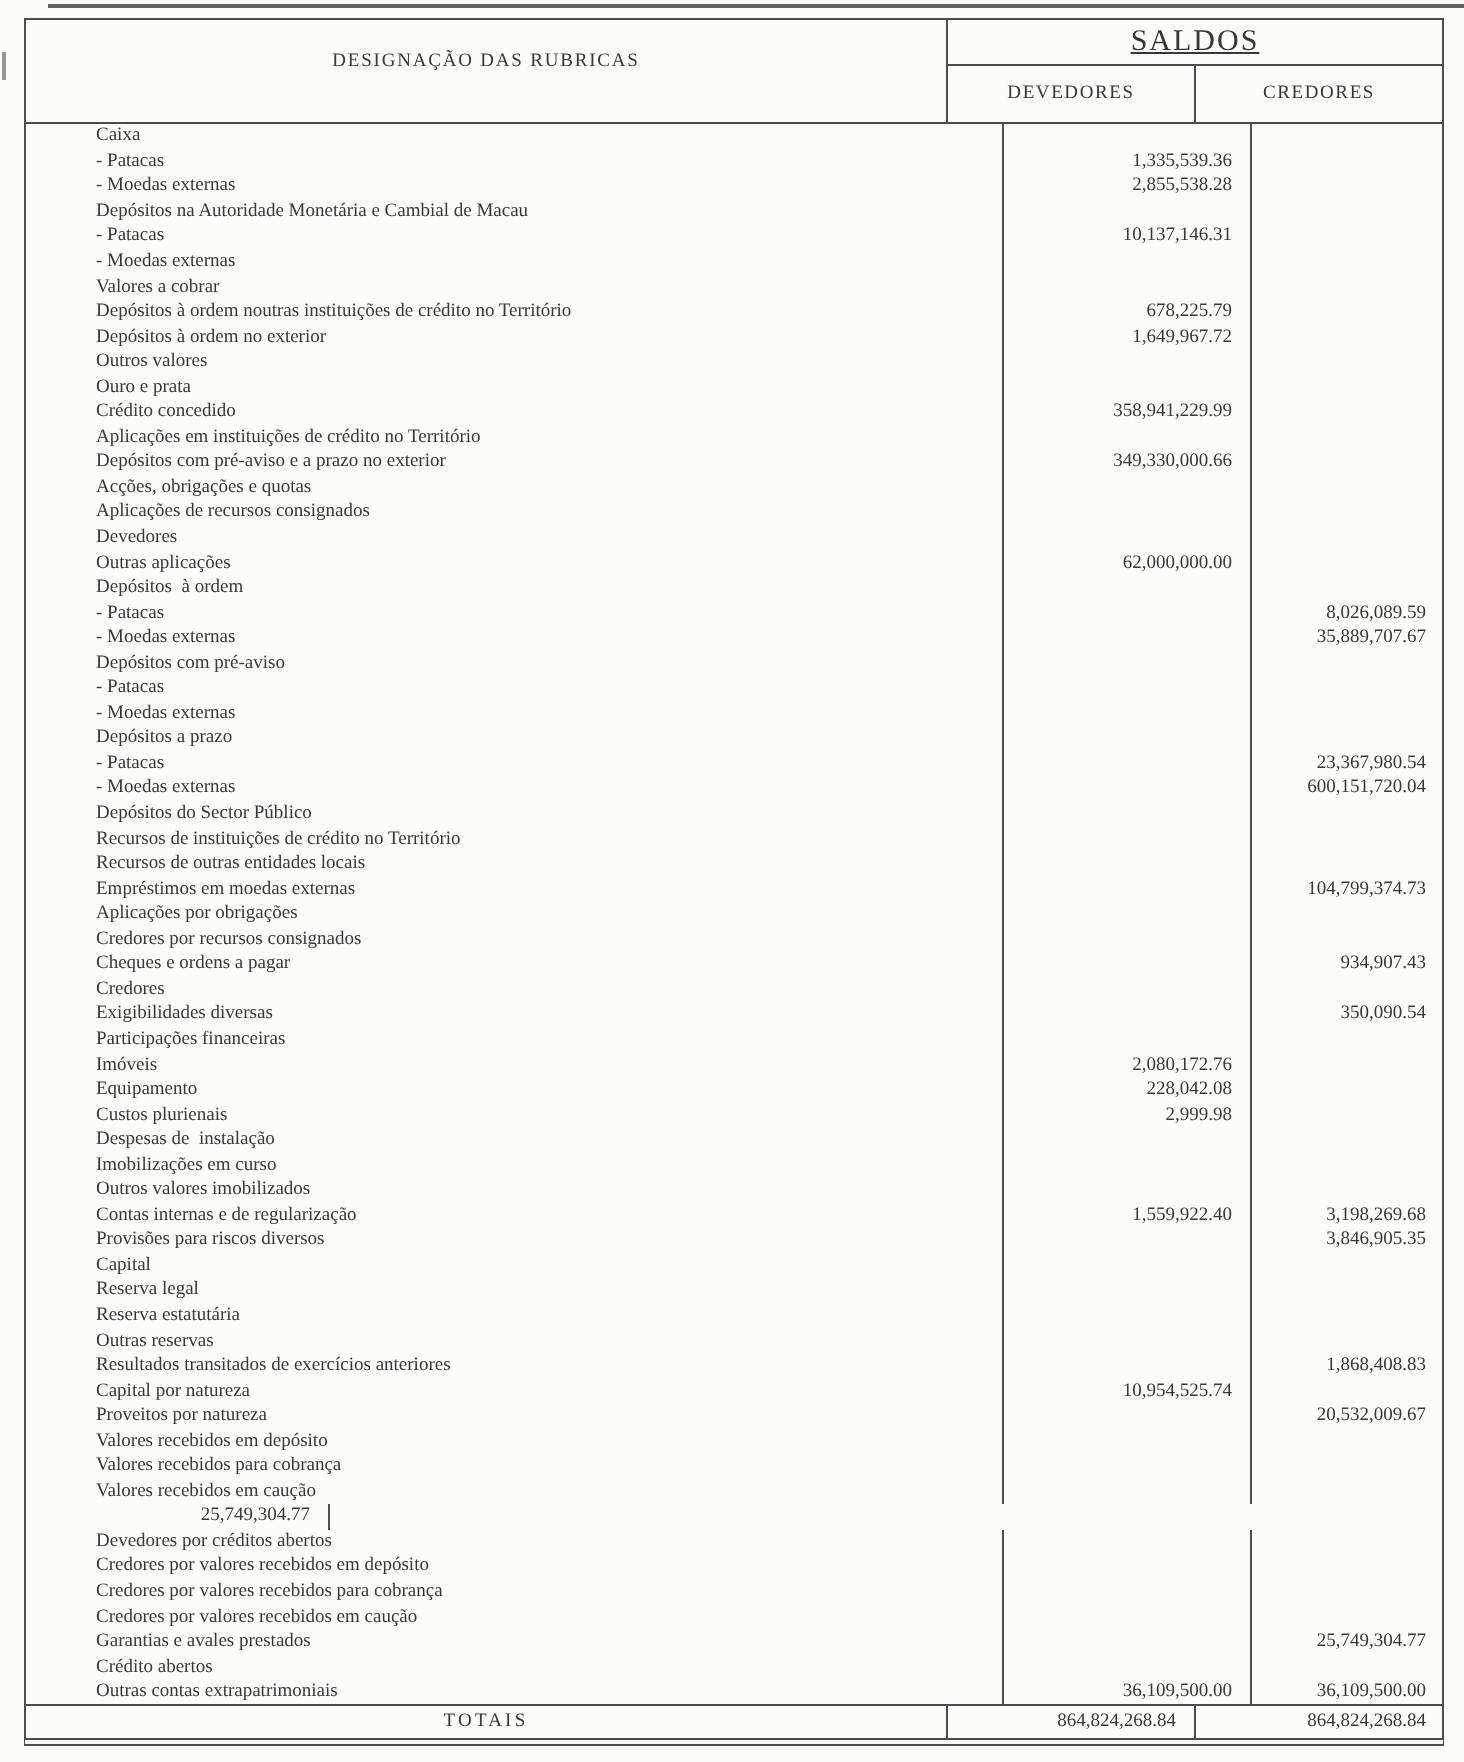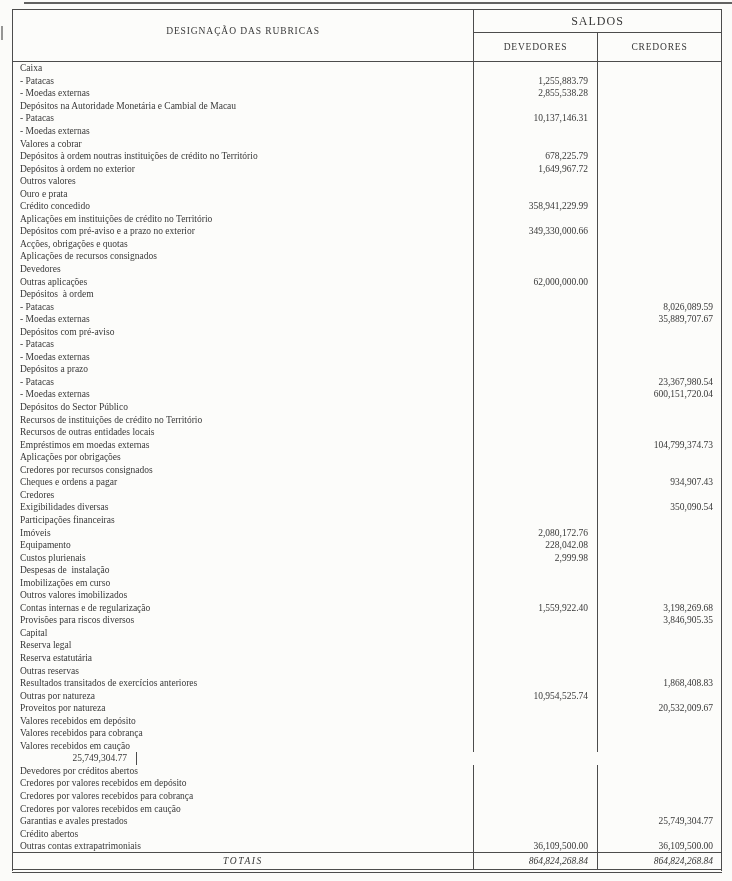--- a/index.html
+++ b/index.html
@@ -34,54 +34,54 @@
   .hdr { height: 52px; border-bottom: 1.2px solid #4c4c4c; display: flex; flex: none; }
   .hdr-left {
     width: 461px; flex: none; border-right: 1.2px solid #4c4c4c;
     display: flex; align-items: center; justify-content: center;
     font-size: 9.5px; letter-spacing: .9px; padding-bottom: 10px;
   }
   .hdr-right { flex: 1; display: flex; flex-direction: column; }
   .hdr-saldos {
     height: 23px; border-bottom: 1.2px solid #4c4c4c;
     display: flex; align-items: center; justify-content: center;
-    font-size: 12px; letter-spacing: 1px;
+    font-size: 15px; letter-spacing: 1px; text-decoration: underline;
   }
   .hdr-sub { flex: 1; display: flex; }
   .hdr-dev {
     width: 124px; flex: none; border-right: 1.2px solid #4c4c4c;
     display: flex; align-items: center; justify-content: center;
     font-size: 9.5px; letter-spacing: .8px;
   }
   .hdr-cred {
     flex: 1; display: flex; align-items: center; justify-content: center;
     font-size: 9.5px; letter-spacing: .8px;
   }
 
   
-  .tbody { height: 790px; flex: none; display: flex; flex-direction: column; }
+  .tbody { height: 790px; flex: none; display: flex; flex-direction: column; margin-left: 28px; }
   .trow { flex: 1; display: flex; min-height: 0; }
   .c-label {
     width: 461px; flex: none; border-right: 1.2px solid #4c4c4c;
     padding-left: 7px; font-size: 9.5px;
     display: flex; align-items: center; white-space: pre;
     overflow: hidden;
   }
   .c-dev {
     width: 124px; flex: none; border-right: 1.2px solid #4c4c4c;
     padding-right: 9px; font-size: 9.5px;
     display: flex; align-items: center; justify-content: flex-end;
   }
   .c-cred {
     flex: 1; padding-right: 8px; font-size: 9.5px;
     display: flex; align-items: center; justify-content: flex-end;
   }
 
   
-  .totals { flex: 1; border-top: 1.2px solid #4c4c4c; display: flex; font-style: italic; }
+  .totals { flex: 1; border-top: 1.2px solid #4c4c4c; display: flex; }
   .t-label {
     width: 461px; flex: none; border-right: 1.2px solid #4c4c4c;
     display: flex; align-items: center; justify-content: center;
     font-size: 9.5px; letter-spacing: 1.6px;
   }
   .t-dev {
     width: 124px; flex: none; border-right: 1.2px solid #4c4c4c;
     padding-right: 9px; display: flex; align-items: center; justify-content: flex-end;
     font-size: 9.5px;
   }
@@ -111,21 +111,21 @@
     </div>
 
     <div class="tbody" id="table-body">
         <div class="trow">
           <div class="c-label">Caixa</div>
           <div class="c-dev"></div>
           <div class="c-cred"></div>
         </div>
         <div class="trow">
           <div class="c-label">- Patacas</div>
-          <div class="c-dev">1,255,883.79</div>
+          <div class="c-dev">1,335,539.36</div>
           <div class="c-cred"></div>
         </div>
         <div class="trow">
           <div class="c-label">- Moedas externas</div>
           <div class="c-dev">2,855,538.28</div>
           <div class="c-cred"></div>
         </div>
         <div class="trow">
           <div class="c-label">Depósitos na Autoridade Monetária e Cambial de Macau</div>
           <div class="c-dev"></div>
@@ -355,21 +355,21 @@
           <div class="c-label">Outras reservas</div>
           <div class="c-dev"></div>
           <div class="c-cred"></div>
         </div>
         <div class="trow">
           <div class="c-label">Resultados transitados de exercícios anteriores</div>
           <div class="c-dev"></div>
           <div class="c-cred">1,868,408.83</div>
         </div>
         <div class="trow">
-          <div class="c-label">Outras por natureza</div>
+          <div class="c-label">Capital por natureza</div>
           <div class="c-dev">10,954,525.74</div>
           <div class="c-cred"></div>
         </div>
         <div class="trow">
           <div class="c-label">Proveitos por natureza</div>
           <div class="c-dev"></div>
           <div class="c-cred">20,532,009.67</div>
         </div>
         <div class="trow">
           <div class="c-label">Valores recebidos em depósito</div>

